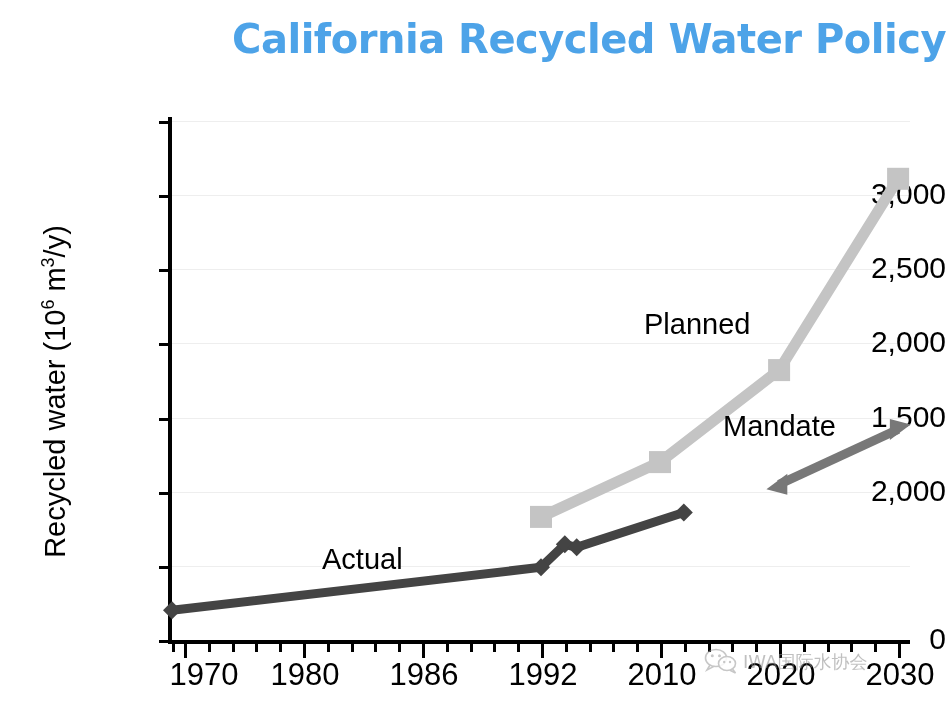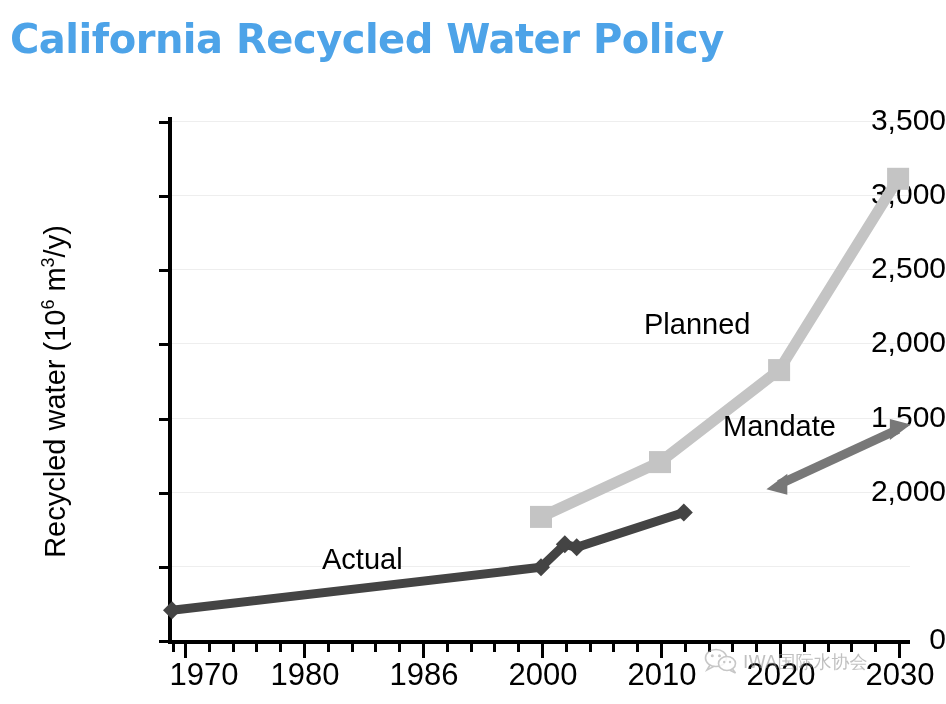--- a/index.html
+++ b/index.html
@@ -19,21 +19,21 @@
     height: 704px;
     background: #ffffff;
   }
 
   
   #chart-title {
     position: absolute;
     left: 0;
     top: 16px;
     width: 946px;
-    text-align: left;
+    text-align: right;
     padding-left: 10px;
     box-sizing: border-box;
     font-family: "DejaVu Sans", sans-serif;
     font-weight: bold;
     font-size: 40px;
     letter-spacing: -0.5px;
     color: #4da3e8;
     white-space: nowrap;
   }
 
@@ -193,21 +193,20 @@
 
   <div class="y-tick" style="top:121px;"></div>
   <div class="y-tick" style="top:195px;"></div>
   <div class="y-tick" style="top:269px;"></div>
   <div class="y-tick" style="top:343px;"></div>
   <div class="y-tick" style="top:418px;"></div>
   <div class="y-tick" style="top:492px;"></div>
   <div class="y-tick" style="top:566px;"></div>
   <div class="y-tick" style="top:640px;"></div>
 
-  <div class="y-tick-label" style="top:103px; width:152px;">3,500</div>
   <div class="y-tick-label" style="top:177px; width:152px;">3,000</div>
   <div class="y-tick-label" style="top:251px; width:152px;">2,500</div>
   <div class="y-tick-label" style="top:325px; width:152px;">2,000</div>
   <div class="y-tick-label" style="top:400px; width:152px;">1,500</div>
   <div class="y-tick-label" style="top:474px; width:152px;">2,000</div>
   <div class="y-tick-label" style="top:622px; width:152px;">0</div>
 
   <div class="x-tick minor" style="left:172px;"></div>
   <div class="x-tick major" style="left:184px;"></div>
   <div class="x-tick minor" style="left:207.8px;"></div>
@@ -237,21 +236,21 @@
   <div class="x-tick major" style="left:779px;"></div>
   <div class="x-tick minor" style="left:802.8px;"></div>
   <div class="x-tick minor" style="left:826.6px;"></div>
   <div class="x-tick minor" style="left:850.4px;"></div>
   <div class="x-tick minor" style="left:874.2px;"></div>
   <div class="x-tick major" style="left:898px;"></div>
 
   <div class="x-tick-label" style="left:204px;">1970</div>
   <div class="x-tick-label" style="left:305px;">1980</div>
   <div class="x-tick-label" style="left:424px;">1986</div>
-  <div class="x-tick-label" style="left:543px;">2000</div>
+  <div class="x-tick-label" style="left:543px;">1992</div>
   <div class="x-tick-label" style="left:662px;">2010</div>
   <div class="x-tick-label" style="left:781px;">2020</div>
   <div class="x-tick-label" style="left:900px;">2030</div>
 
   <svg id="series-layer" viewBox="0 0 946 704">
     <g id="series-planned">
         <polyline points="541.0,516.9 660.0,462.1 779.1,370.1 898.1,178.8" fill="none" stroke="#c4c4c4" stroke-width="11" stroke-linejoin="miter" stroke-linecap="butt"></polyline>
         <rect x="530.0" y="505.9" width="22" height="22" fill="#c4c4c4"></rect>
         <rect x="649.0" y="451.1" width="22" height="22" fill="#c4c4c4"></rect>
         <rect x="768.1" y="359.1" width="22" height="22" fill="#c4c4c4"></rect>

